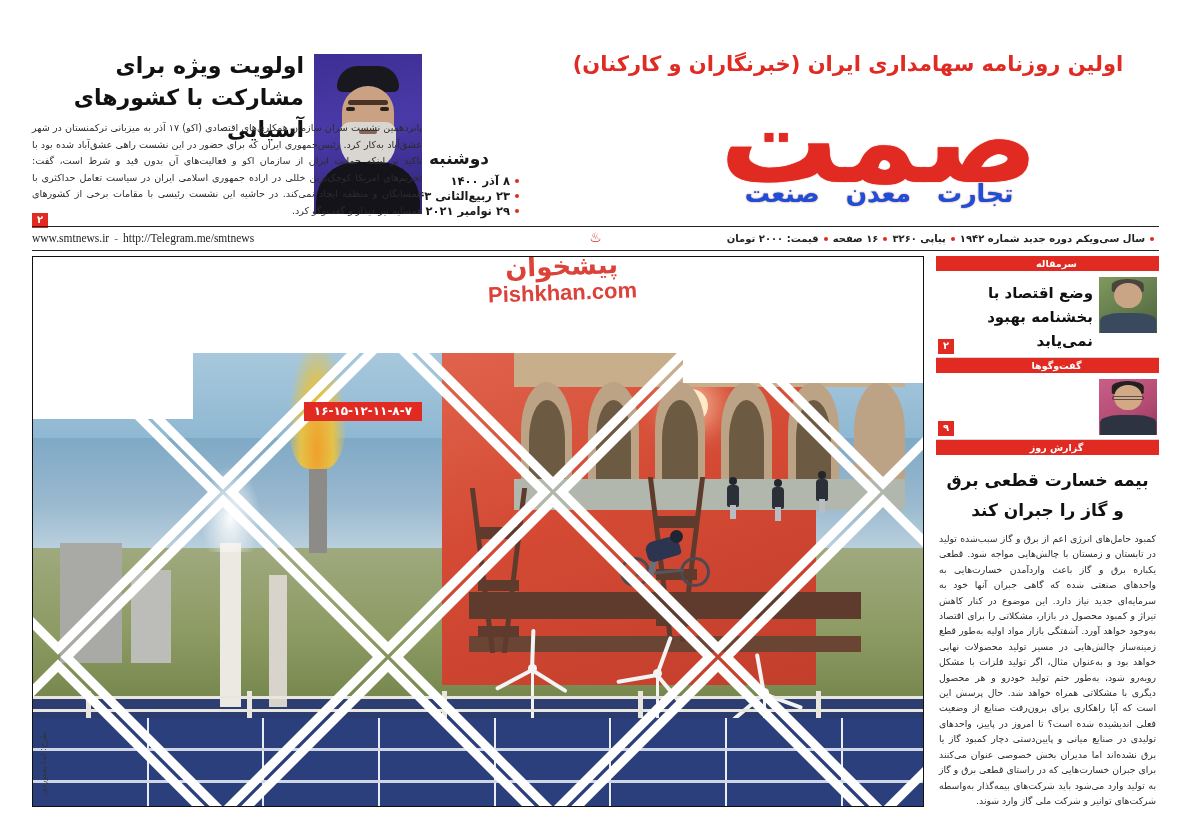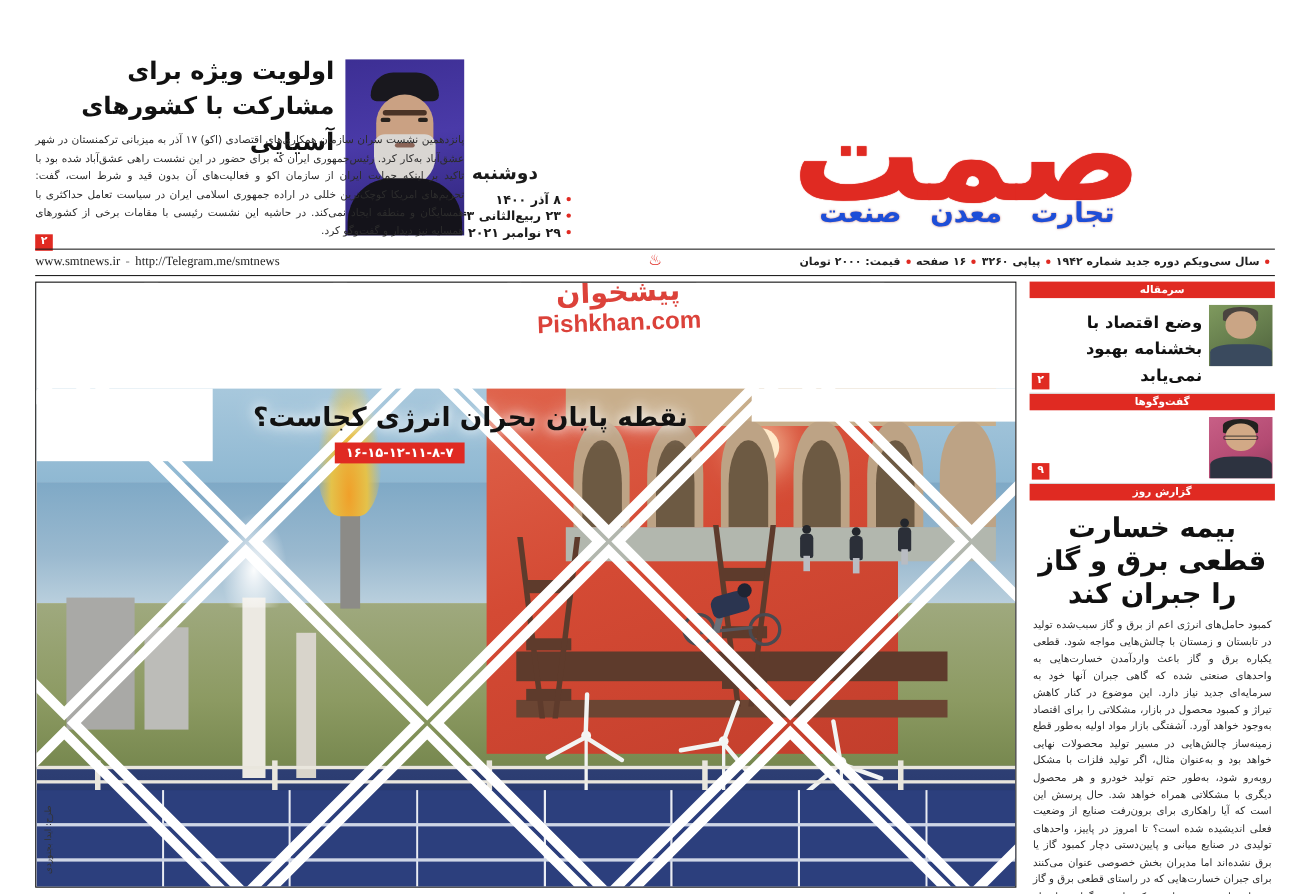--- a/index.html
+++ b/index.html
@@ -356,37 +356,38 @@
     font-size: 15px; font-weight: bold; color: #111;
     line-height: 24px; text-align: right; letter-spacing: -0.4px;
     padding-top: 4px;
   }
   .side-item .sbadge {
     position: absolute; left: 2px; bottom: 3px;
   }
 
   .report { padding-top: 2px; }
   .report .rtitle {
-    font-size: 25px; font-weight: bold; color: #111;
+    font-size: 17px; font-weight: bold; color: #111;
     line-height: 30px; text-align: center;
     padding: 8px 4px 6px; letter-spacing: -0.6px;
   }
   .report .rbody {
     font-size: 9.3px; color: #2b2b2b; line-height: 15.4px;
     text-align: justify; padding: 0 3px; direction: rtl;
   }
 </style>
 </head>
 <body>
 
 <div class="page">
 
   <div class="header">
 
     <div class="masthead">
+      <div class="tagline-top">اولین روزنامه سهامداری ایران (خبرنگاران و کارکنان)</div>
       <div class="logo-wrap">
         <div class="logo-samt">صمت</div>
         <div class="logo-sub">
           <span>تجارت</span>
           <span>معدن</span>
           <span>صنعت</span>
         </div>
       </div>
     </div>
 
@@ -561,21 +562,20 @@
         <div class="dm" style="left:570px;  top:120px;"></div>
         <div class="dm" style="left:570px;  top:450px;"></div>
         <div class="dm" style="left:735px;  top:-45px;"></div>
         <div class="dm" style="left:735px;  top:285px;"></div>
         <div class="dm" style="left:-90px;  top:450px;"></div>
         <div class="white-fill" style="left:0; top:0; width:892px; height:96px;"></div>
         <div class="white-fill" style="left:0; top:96px; width:160px; height:66px;"></div>
         <div class="white-fill" style="left:650px; top:96px; width:242px; height:30px;"></div>
       </div>
 
-      <div class="feat-sub">نقطه پایان بحران انرژی کجاست؟</div>
       <div class="feat-pages">۱۶-۱۵-۱۲-۱۱-۸-۷</div>
 
       <div class="watermark">
         <span class="fa">پیشخوان</span>
         <span class="en">Pishkhan.com</span>
       </div>
 
       <div class="credit">طرح: ایدا بجنوردی</div>
     </div>
   </div>

